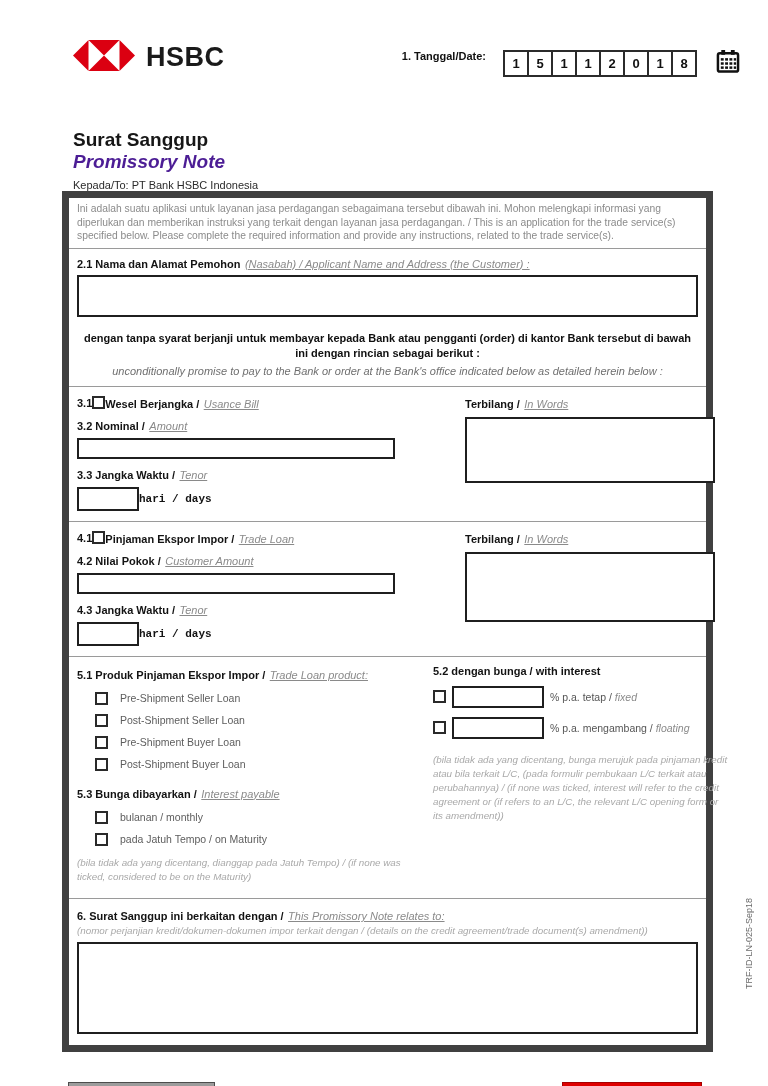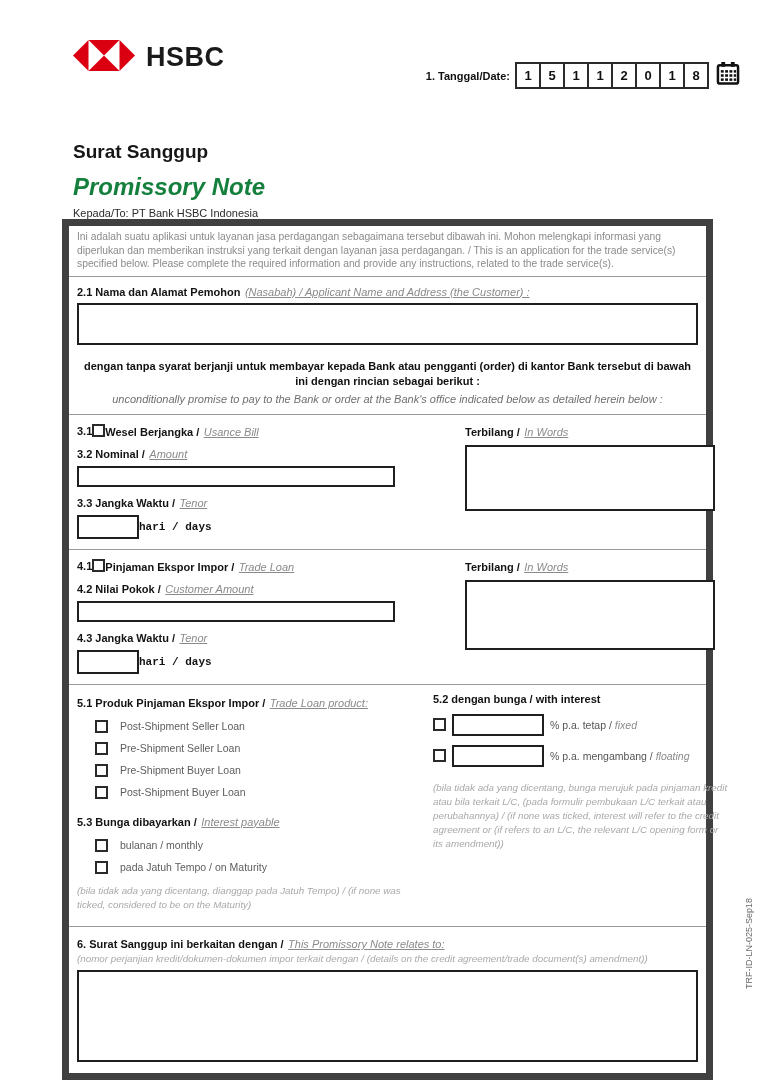--- a/index.html
+++ b/index.html
@@ -4,33 +4,33 @@
 <style>
   * { margin:0; padding:0; box-sizing:border-box; }
   html,body { background:#ffffff; }
   body { font-family:"Liberation Sans", sans-serif; color:#111; }
   .page { position:relative; width:768px; height:1086px; background:#fff; overflow:hidden; }
 
   
   .header { display:flex; justify-content:space-between; align-items:flex-start; padding:40px 28px 0 73px; }
   .logo { display:flex; align-items:center; gap:11px; }
   .logo-text { font-size:27px; font-weight:bold; color:#1a1a1a; letter-spacing:0.5px; }
-  .date-row { display:flex; align-items:center; gap:1px; margin-top:22px; }
+  .date-row { display:flex; gap:13px; margin-top:10px; }
   .date-label { font-size:11px; font-weight:bold; white-space:nowrap; margin-right:4px; }
   .date-cells { display:flex; }
   .date-cell { width:26px; height:27px; border:2px solid #2b2b2b; margin-left:-2px;
                display:flex; align-items:center; justify-content:center;
                font-size:13px; font-weight:bold; background:#fff; }
   .date-cell:first-child { margin-left:0; }
   .cal-icon { margin-left:6px; }
 
   
   .titleblock { margin:52px 0 0 73px; }
   .title-id { font-size:19px; font-weight:bold; color:#161616; }
-  .title-en { font-size:24px; font-weight:bold; font-style:italic; color:#15803d; margin-top:10px; }
+  .title-en { font-size:19px; font-weight:bold; font-style:italic; color:#4c1d95; margin-top:0; }
   .addressee { font-size:11px; color:#2b2b2b; margin-top:6px; }
 
   
   .form { margin-left:62px; width:651px; border:7px solid #404040; }
   .hr { border-top:1px solid #9a9a9a; }
   .cell { padding:5px 8px; }
 
   .intro { font-size:10.3px; color:#8b8b8b; line-height:1.32; padding:4px 8px 5px 8px; }
 
   .lbl-b { font-weight:bold; font-size:11px; color:#131313; }
@@ -219,25 +219,25 @@
     </div>
 
     <div class="hr sec5">
       <div>
         <div>
           <span class="lbl-b">5.1 Produk Pinjaman Ekspor Impor /</span>
           <span class="lbl-i">Trade Loan product:</span>
         </div>
         <div class="opt">
           <span class="cb"></span>
+          <span class="opt-label">Pre-Shipment Seller Loan</span>
+        </div>
+        <div class="opt">
+          <span class="cb"></span>
           <span class="opt-label">Post-Shipment Seller Loan</span>
-        </div>
-        <div class="opt">
-          <span class="cb"></span>
-          <span class="opt-label">Pre-Shipment Seller Loan</span>
         </div>
         <div class="opt">
           <span class="cb"></span>
           <span class="opt-label">Pre-Shipment Buyer Loan</span>
         </div>
         <div class="opt">
           <span class="cb"></span>
           <span class="opt-label">Post-Shipment Buyer Loan</span>
         </div>
 

